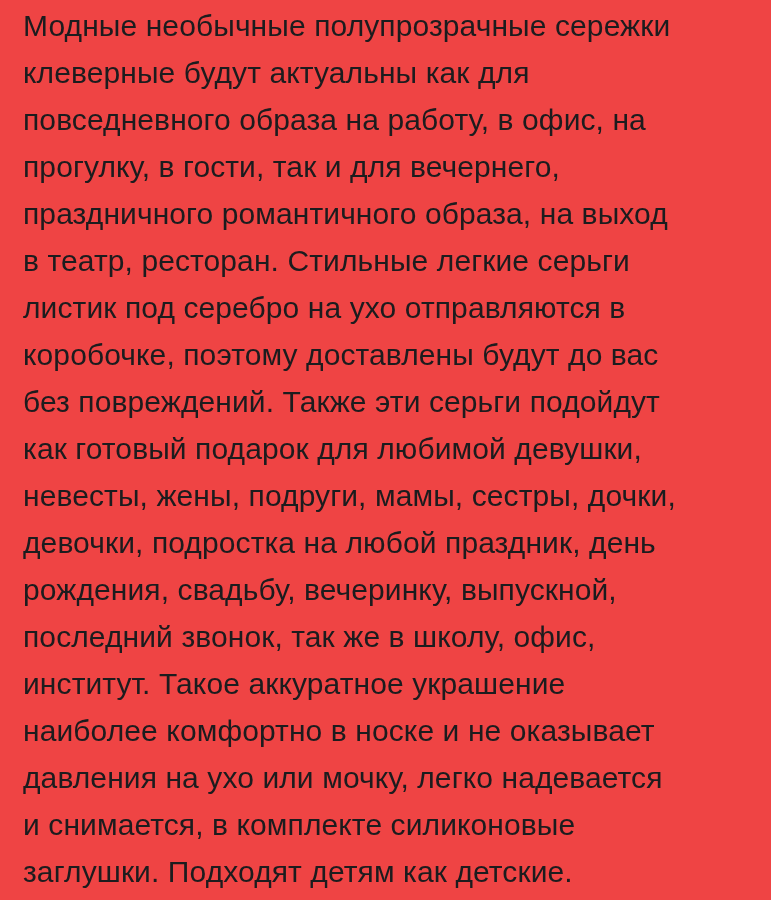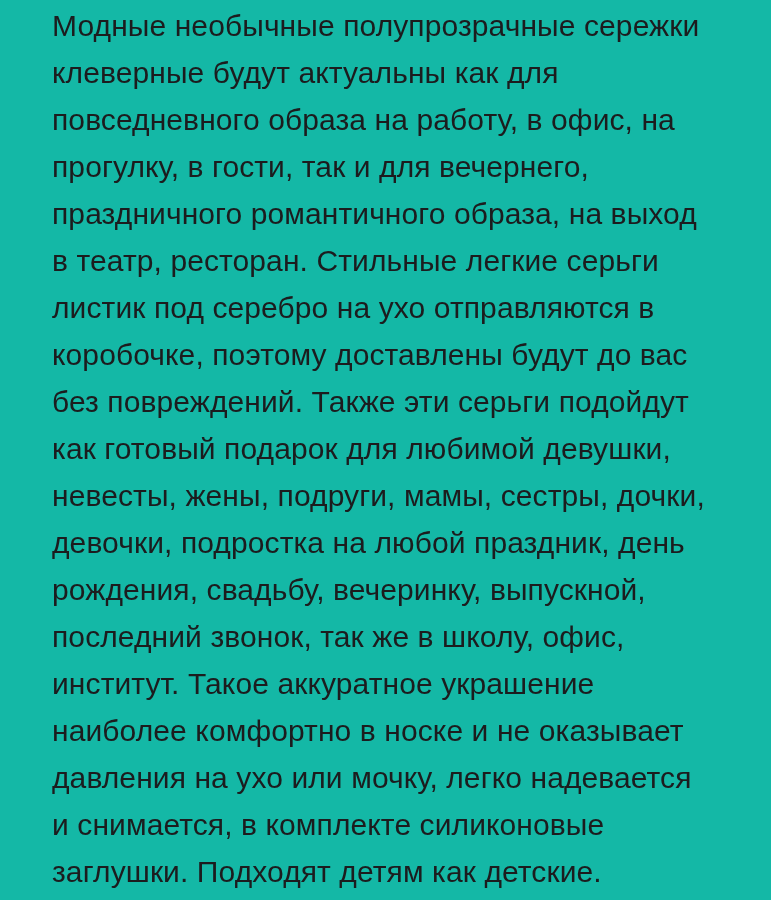--- a/index.html
+++ b/index.html
@@ -9,22 +9,22 @@
   }
   body {
     width: 771px;
     height: 900px;
     overflow: hidden;
   }
   .page {
     box-sizing: border-box;
     width: 771px;
     height: 900px;
-    background: #14b8a6;
-    padding: 2px 28px 0 52px;
+    background: #ef4444;
+    padding: 2px 28px 0 23px;
   }
   .description-text {
     margin: 0;
     font-family: "Liberation Sans", sans-serif;
     font-size: 30px;
     line-height: 47px;
     font-weight: 400;
     color: #1c1c1e;
     letter-spacing: 0.1px;
     white-space: pre-line;

